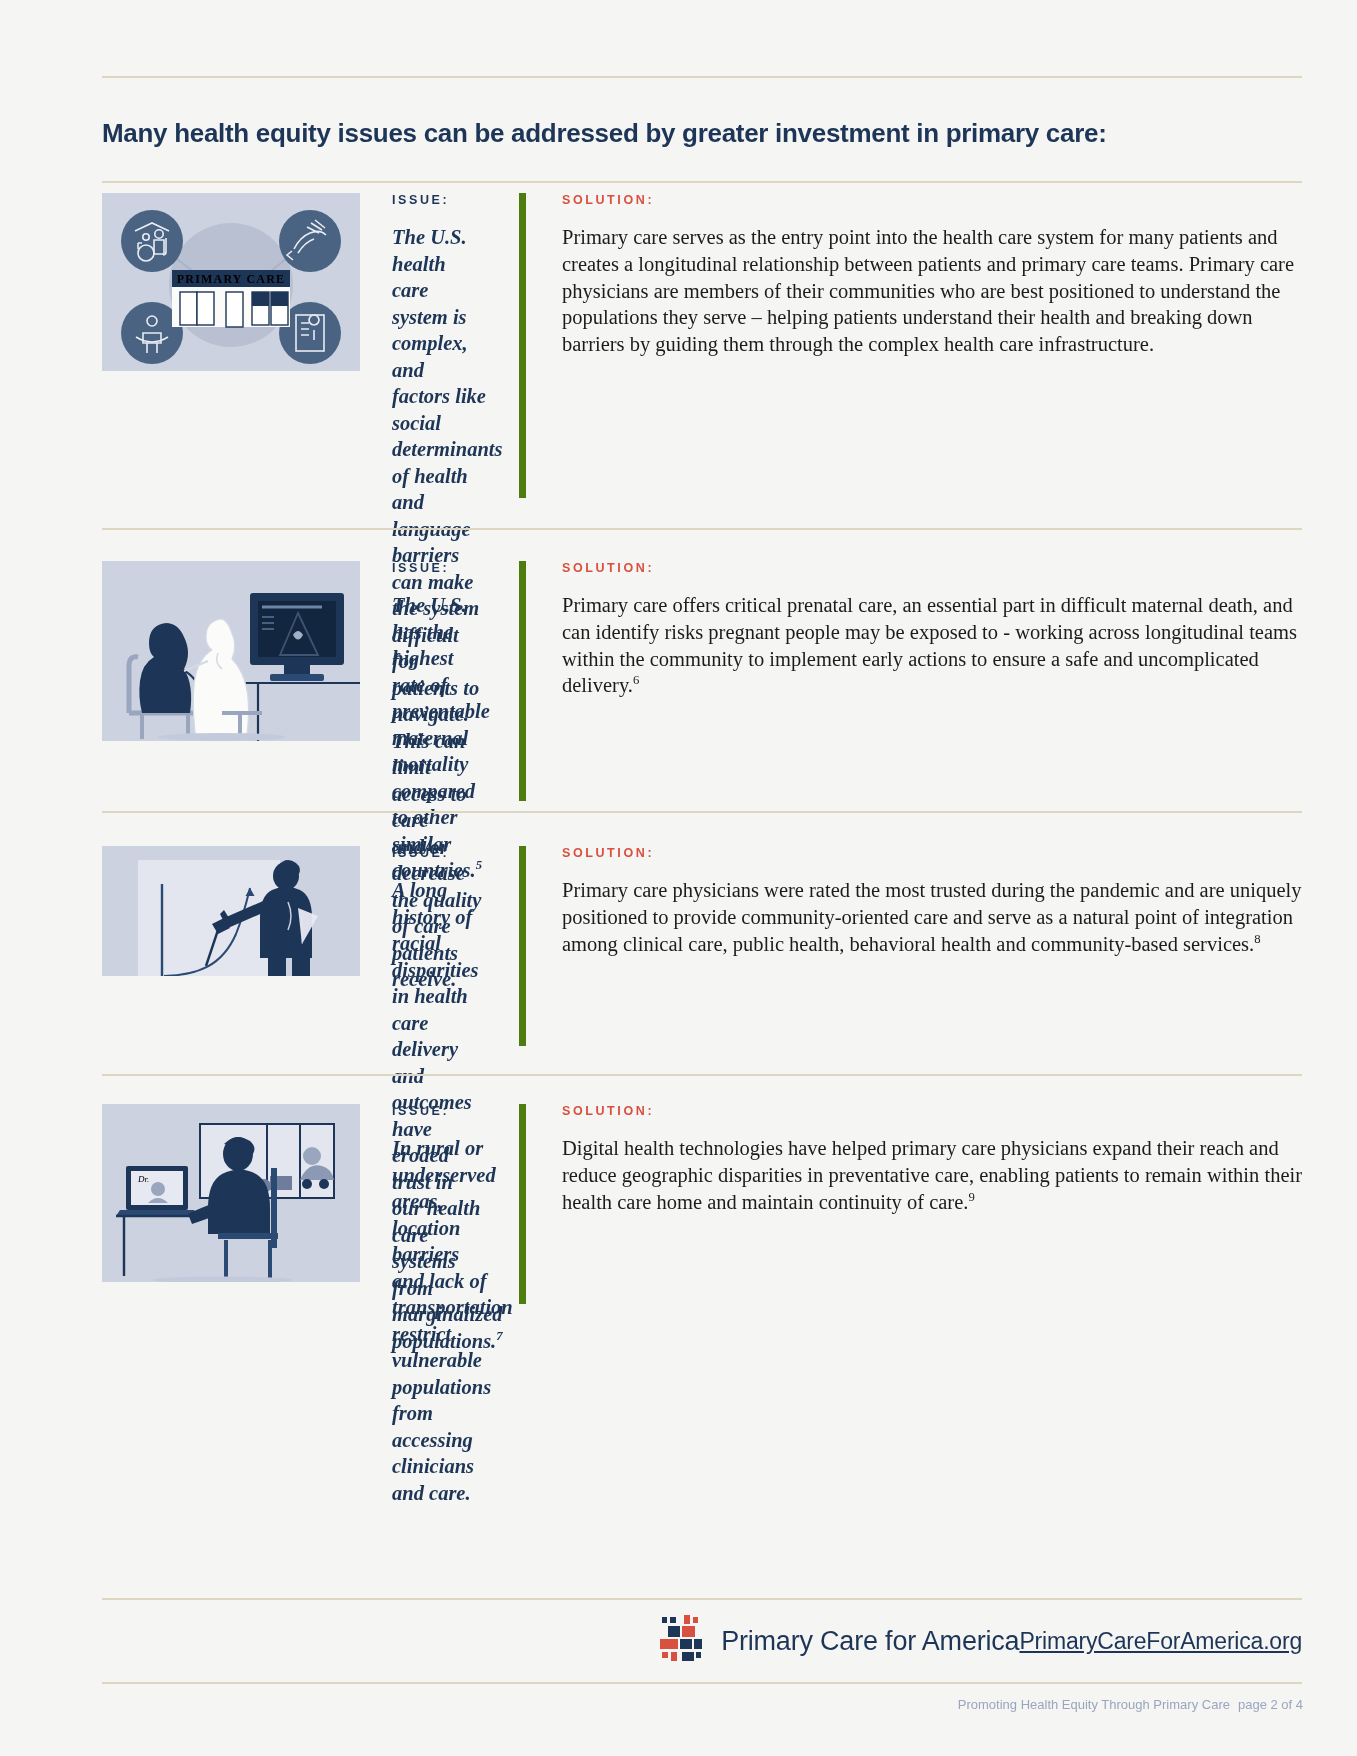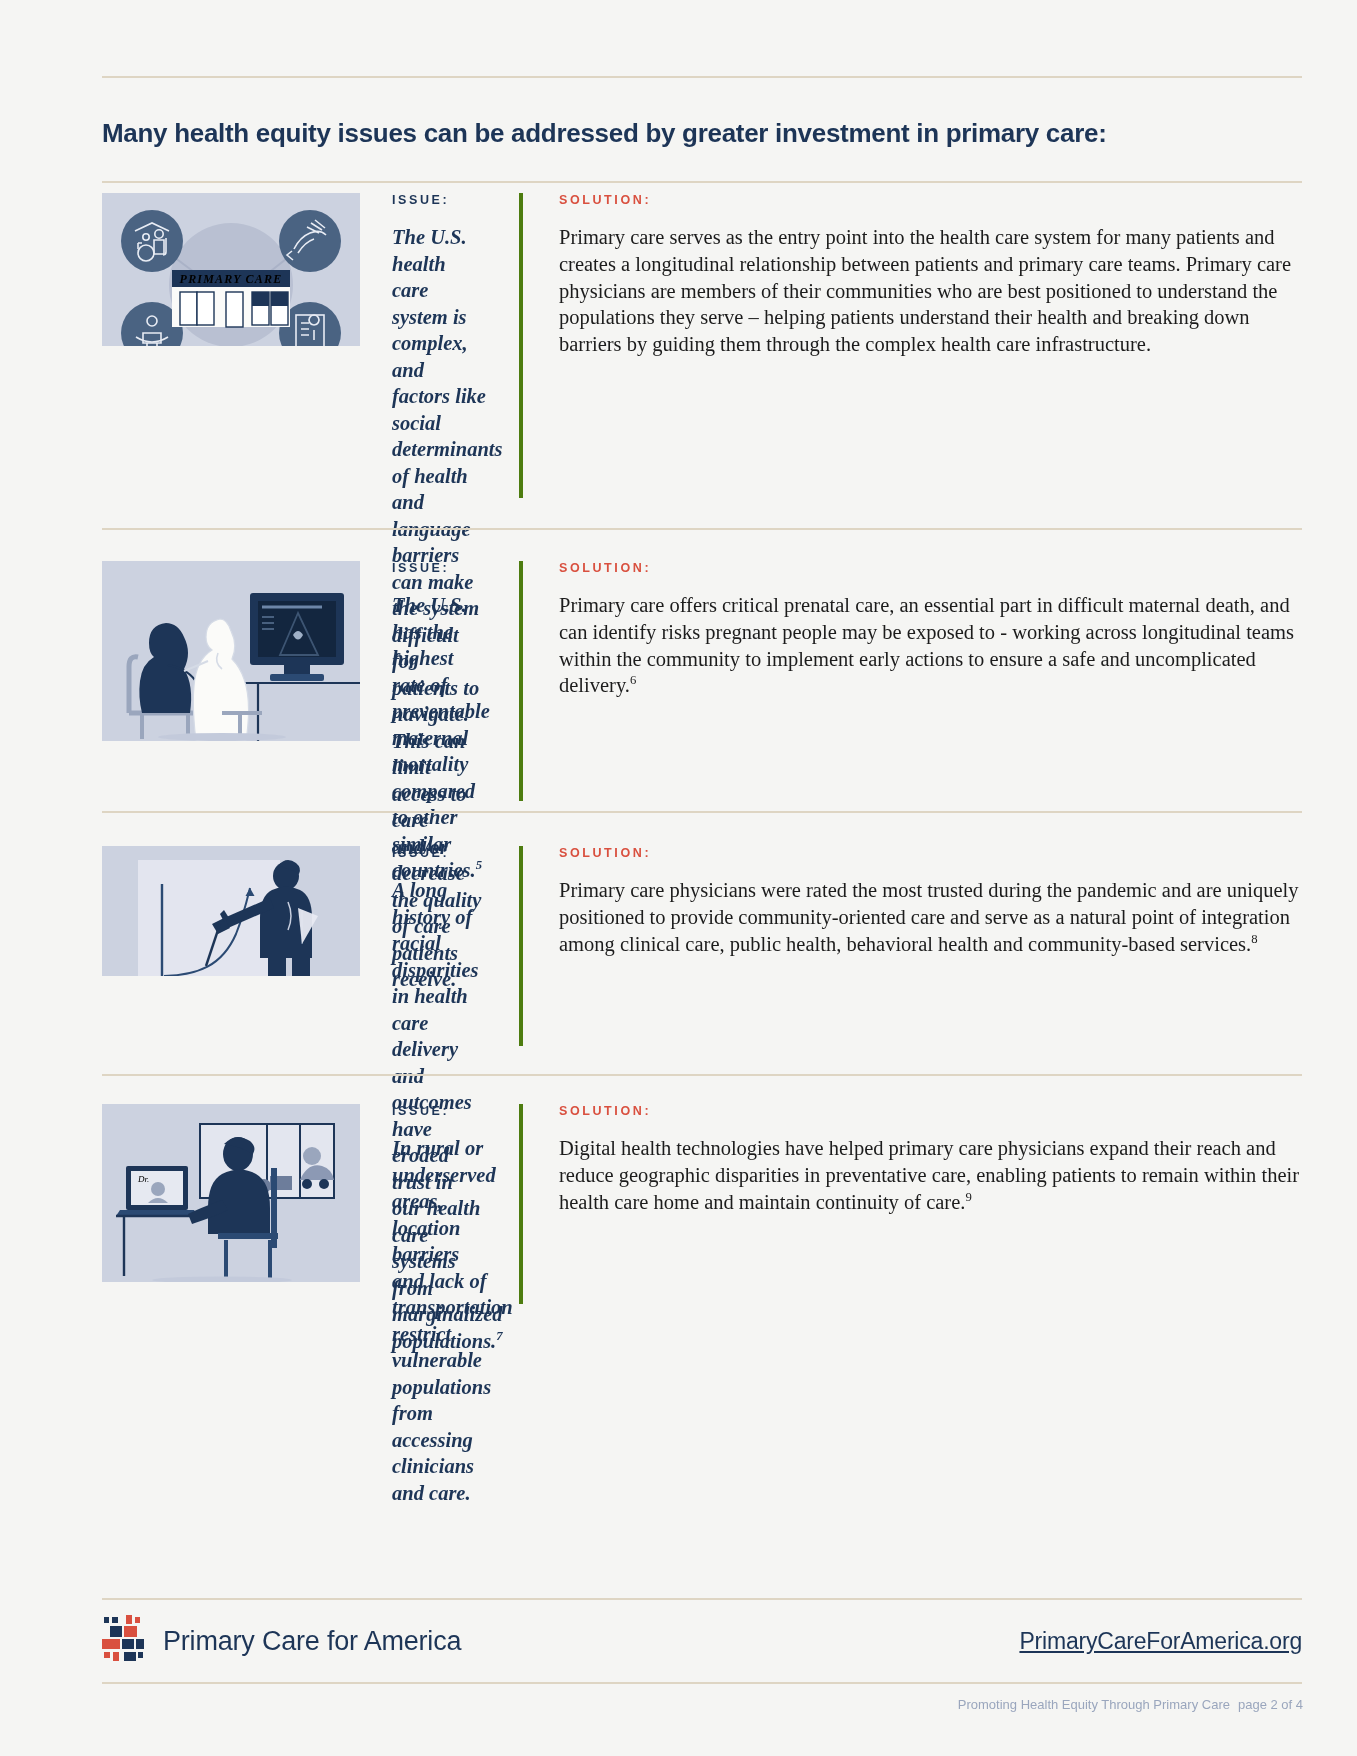--- a/index.html
+++ b/index.html
@@ -59,21 +59,21 @@
     overflow: hidden;
   }
   .col-issue {
     flex: 0 0 385px;
     width: 385px;
     padding-left: 290px;
     margin-left: -258px;
   }
   .col-solution {
     flex: 1 1 auto;
-    border-left: 4px solid #4d7c0f;
+    border-left: 7px solid #4d7c0f;
     padding-left: 36px;
     margin-left: 32px;
   }
   .kicker {
     font-family: "Liberation Sans", sans-serif;
     font-weight: bold;
     font-size: 12.5px;
     letter-spacing: 2.6px;
     margin-bottom: 17px;
   }
@@ -97,21 +97,21 @@
 
   
   .footer-rule {
     position: absolute;
     left: 78px; top: 1598px; width: 1200px; height: 2px;
     background: #ded5c3;
   }
   .footer {
     position: absolute;
     left: 78px; top: 1615px; width: 1200px;
-    display: flex; align-items: center; justify-content: space-between;
+    display: flex; align-items: center; justify-content: flex-end;
   }
   .brand { display: flex; align-items: center; gap: 17px; }
   .brand-name {
     font-family: "Liberation Sans", sans-serif;
     font-size: 27px;
     color: #1d3557;
     letter-spacing: -0.2px;
   }
   .site-url {
     font-family: "Liberation Sans", sans-serif;
@@ -160,21 +160,21 @@
 
 <div class="page">
 
   <div class="top-rule"></div>
 
   <h1 class="page-title">Many health equity issues can be addressed by greater investment in primary care:</h1>
 
   <div class="title-rule"></div>
 
   <div class="section" style="top:193px;">
-    <div class="illus" style="height:153px;font-style:italic;">
+    <div class="illus" style="height:178px;">
       <svg viewBox="0 0 258 178" width="258" height="178" aria-hidden="true">
         <rect x="0" y="0" width="258" height="178" fill="#ccd2e0"></rect>
         <circle cx="129" cy="92" r="62" fill="#b9c0d2"></circle>
         <path d="M60 55 L100 85 M198 55 L160 85 M60 140 L100 110 M198 140 L160 110" stroke="#aab2c7" stroke-width="2" fill="none"></path>
 
         <circle cx="50" cy="48" r="31" fill="#4a6382"></circle>
         <g stroke="#e8ecf4" stroke-width="1.6" fill="none">
           <path d="M33 38 L50 30 L67 38"></path>
           <circle cx="44" cy="44" r="3.2"></circle>
           <circle cx="57" cy="41" r="4.2"></circle>

